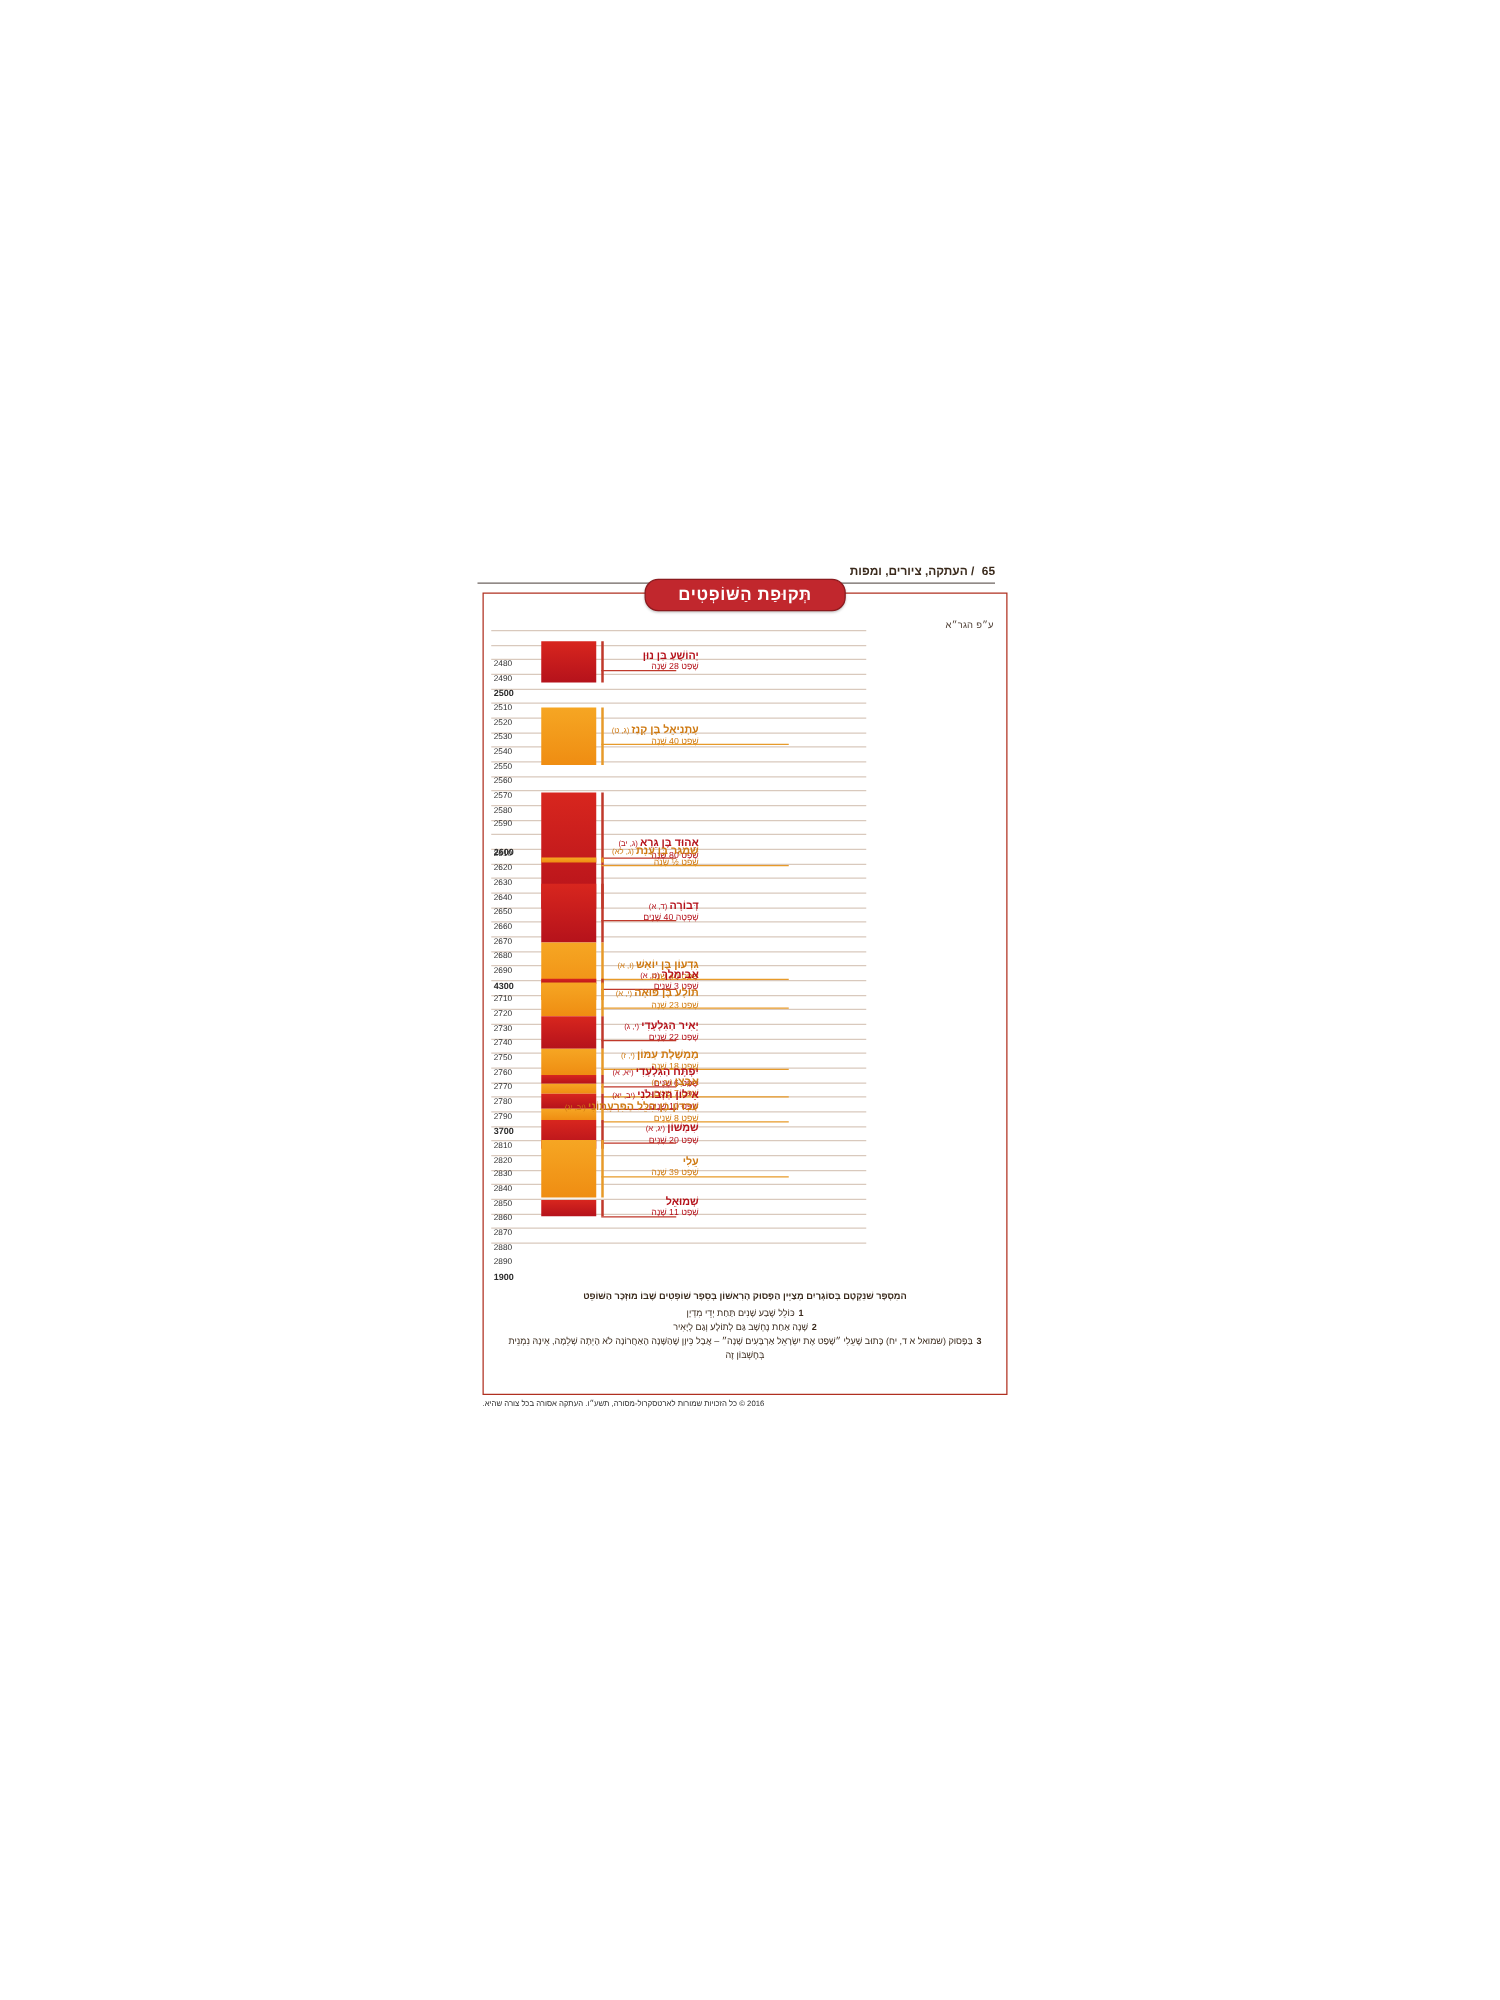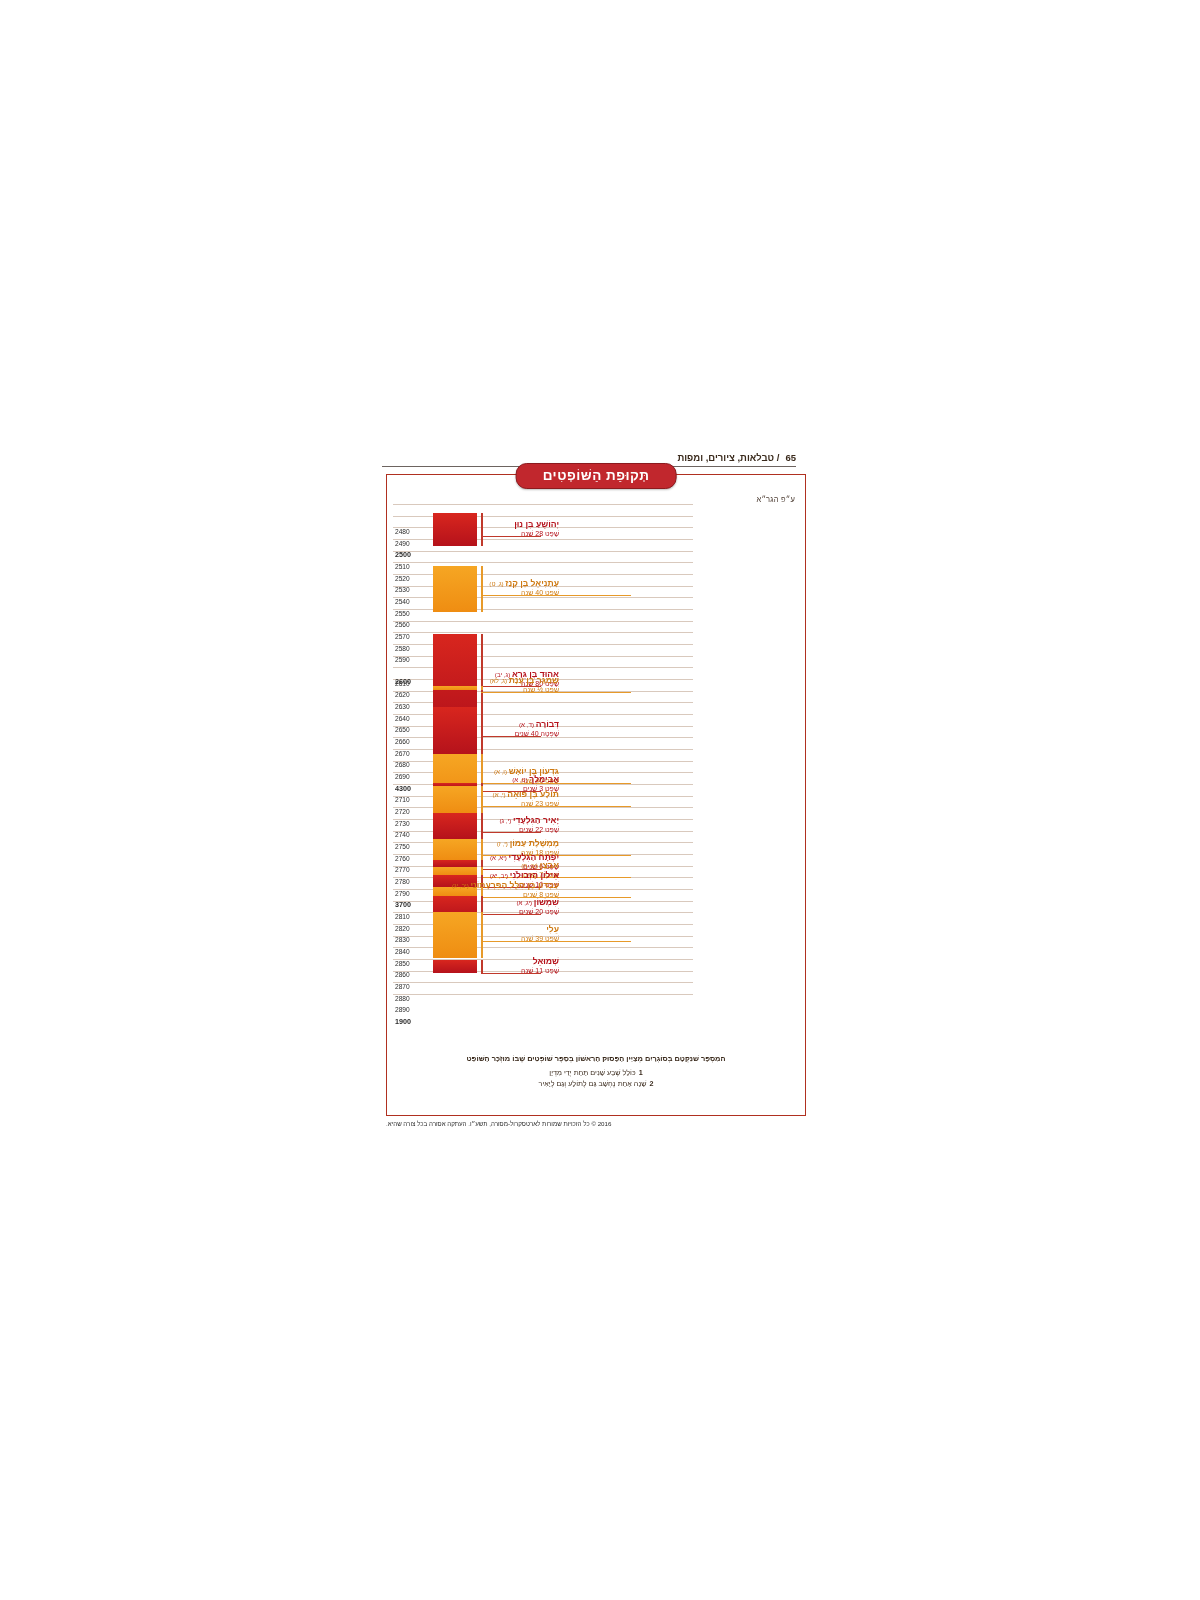--- a/index.html
+++ b/index.html
@@ -209,21 +209,21 @@
   }
 </style>
 </head>
 <body>
 
 <div id="page">
 
   <div id="header">
     <div class="hdr-row">
       <span>65</span>
-      <span>/ טבלאות, ציורים, ומפות</span>
+      <span>/ העתקה, ציורים, ומפות</span>
     </div>
     <div class="hdr-rule"></div>
   </div>
 
   <div id="frame">
 
     <div id="title-pill">תְּקוּפַת הַשּׁוֹפְטִים</div>
 
     <div id="attribution">ע״פ הגר״א</div>
 
@@ -439,18 +439,19 @@
         </div>
         <div class="leader red" style="top: 497.583px; left: 94px; width: 60px;"></div>
         <div class="vtick red" style="top: 485.167px; height: 12.8333px; left: 94px;"></div>
       </div>
 
     <div id="notes">
       <div class="lead">המִסְפָּר שׁנִּקְטָם בְּסוֹגְרַיִם מְצַיֵּין הַפָּסוּק הָרִאשׁוֹן בְּסֵפֶר שׁוֹפְטִים שֶׁבּוֹ מוּזְכָּר הַשּׁוֹפֵט</div>
       <ol>
           <li><span class="num">1</span><span>כּוֹלֵל שֶׁבַע שָׁנִים תַּחַת יְדֵי מִדְיָן</span></li>
           <li><span class="num">2</span><span>שָׁנָה אַחַת נֶחְשָׁב גַּם לְתוֹלָע וְגַם לְיָאִיר</span></li>
+          <li><span class="num">3</span><span>בַּפָּסוּק (שמואל א ד, יח) כָּתוּב שֶׁעֵלִי ״שָׁפַט אֶת יִשְׂרָאֵל אַרְבָּעִים שָׁנָה״ – אֲבָל כֵּיוָן שֶׁהַשָּׁנָה הָאַחֲרוֹנָה לֹא הָיְתָה שְׁלֵמָה, אֵינָהּ נִמְנֵית בְּחֶשְׁבּוֹן זֶה</span></li>
         </ol>
     </div>
   </div>
 
   <div id="copyright">2016 © כל הזכויות שמורות לארטסקרול-מסורה, תשע״ו. העתקה אסורה בכל צורה שהיא.</div>
 </div>
 
 </body></html>

